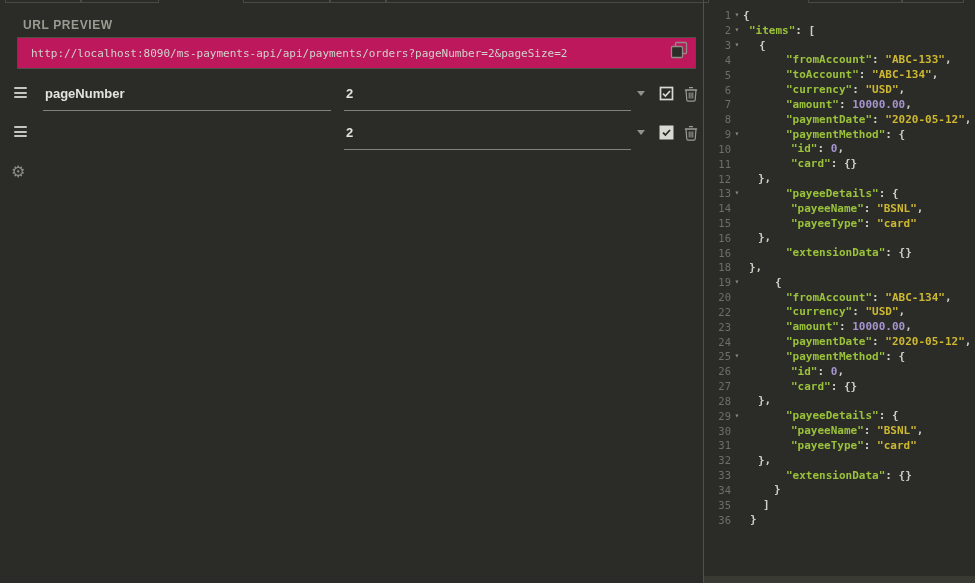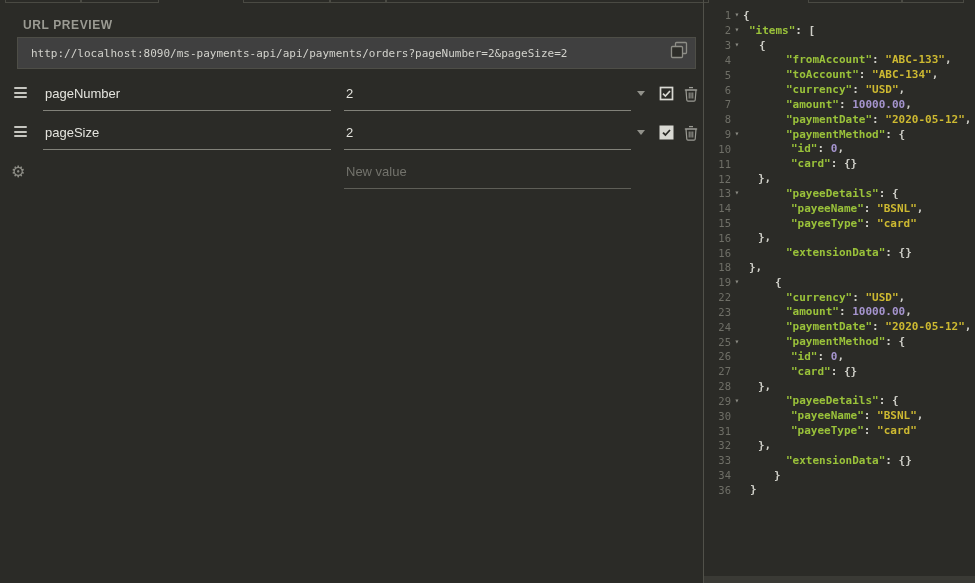--- a/index.html
+++ b/index.html
@@ -8,37 +8,37 @@
     background:#2b2b27;
     font-family:"Liberation Sans",sans-serif;
   }
   
   .tab-ghost{position:absolute;top:0;height:3px;box-sizing:border-box;
     border:1px solid #4a4a43;border-top:none;background:transparent}
   
   .url-label{position:absolute;left:23px;top:18px;font-size:12px;font-weight:700;
     letter-spacing:.6px;color:#9b9b93}
   .url-box{position:absolute;left:17px;top:37px;width:679px;height:32px;
-    box-sizing:border-box;border:1px solid #4e4e47;background:#404040;
+    box-sizing:border-box;border:1px solid #4e4e47;background:#be185d;
     display:flex;align-items:center}
   .url-text{margin-left:13px;font-family:"DejaVu Sans Mono",monospace;
     font-size:11px;color:#d2d2cc;white-space:nowrap}
   .copy-btn{position:absolute;left:669px;top:40px;width:20px;height:20px;
     background:none;border:none;padding:0;cursor:pointer}
   
   .prow{position:absolute;left:0;width:703px;height:33px}
   .row-1{top:78px}.row-2{top:117px}.row-3{top:156px}
   .handle{position:absolute;left:14px;top:9px;width:13px;cursor:grab}
   .handle i{display:block;height:2px;background:#c6c6c0;margin-bottom:2.5px;border-radius:1px}
   .gear{position:absolute;left:11px;top:6px;font-size:16px;color:#8d8d86;
     font-family:"DejaVu Sans",sans-serif;cursor:pointer}
   .fld{position:absolute;top:0;height:33px;box-sizing:border-box;
     background:transparent;border:none;outline:none;
     border-bottom:1px solid #82827a;
-    font-family:"Liberation Sans",sans-serif;font-size:13px;font-weight:400;
+    font-family:"Liberation Sans",sans-serif;font-size:13px;font-weight:700;
     color:#e4e4de;padding:0 0 2px 2px}
   .fld.name{left:43px;width:288px}
   .fld.value{left:344px;width:287px}
   .fld.dim{border-bottom-color:#5e5e57;font-weight:400}
   .fld::placeholder{color:#73736c;font-weight:400}
   .drop-arrow{position:absolute;left:637px;top:13px;width:0;height:0;cursor:pointer;
     border-left:4.5px solid transparent;border-right:4.5px solid transparent;
     border-top:5px solid #92928b}
   .cbx{position:absolute;left:659px;top:8px;width:15px;height:15px;cursor:pointer}
   .trash{position:absolute;left:684px;top:8px;width:14px;height:16px;
@@ -106,42 +106,40 @@
     </svg>
   </button>
 </div>
 
 <div class="prow row-2">
   <span class="handle">
       <i></i>
       <i></i>
       <i></i>
     </span>
-  <input class="fld name" value="pageSize" style="">
   <input class="fld value" value="2" style="">
   <span class="drop-arrow"></span>
   <span class="cbx">
     <svg width="15" height="15" viewBox="0 0 15 15">
       <rect x="1" y="1" width="13" height="13" fill="#d9d9d3" stroke="#d9d9d3"></rect>
       <path d="M4 7.6l2.4 2.4 4.6-5" fill="none" stroke="#2b2b27" stroke-width="1.8"></path>
     </svg>
   </span>
   <button class="trash">
     <svg width="14" height="16" viewBox="0 0 14 16" fill="none" stroke="#9c9c95">
       <path d="M2 4h10l-.8 10a1.2 1.2 0 0 1-1.2 1.1H4a1.2 1.2 0 0 1-1.2-1.1z" stroke-width="1.2"></path>
       <path d="M.8 4h12.4" stroke-width="1.1"></path>
       <path d="M5 1.6h4" stroke-width="1.3"></path>
       <path d="M5.2 6.5v6M7 6.5v6M8.8 6.5v6" stroke-width="1"></path>
     </svg>
   </button>
 </div>
 
 <div class="prow row-3">
   <span class="gear">⚙</span>
-  <input class="fld value dim" placeholder="New value" style="">
 </div>
 
 <div class="divider"></div>
 
 <div class="response">
   <div class="json-lines">
       <div class="jline"><span class="ln">1</span><span class="fold">▾</span><span class="code" style="padding-left: 0px;"><span class="tk-p">{</span></span></div>
       <div class="jline"><span class="ln">2</span><span class="fold">▾</span><span class="code" style="padding-left: 6px;"><span class="tk-k">"items"</span><span class="tk-p">: [</span></span></div>
       <div class="jline"><span class="ln">3</span><span class="fold">▾</span><span class="code" style="padding-left: 16px;"><span class="tk-p">{</span></span></div>
       <div class="jline"><span class="ln">4</span><span class="fold"></span><span class="code" style="padding-left: 43px;"><span class="tk-k">"fromAccount"</span><span class="tk-p">: </span><span class="tk-s">"ABC-133"</span><span class="tk-p">,</span></span></div>
@@ -153,29 +151,31 @@
       <div class="jline"><span class="ln">10</span><span class="fold"></span><span class="code" style="padding-left: 48px;"><span class="tk-k">"id"</span><span class="tk-p">: </span><span class="tk-v">0</span><span class="tk-p">,</span></span></div>
       <div class="jline"><span class="ln">11</span><span class="fold"></span><span class="code" style="padding-left: 48px;"><span class="tk-k">"card"</span><span class="tk-p">: {}</span></span></div>
       <div class="jline"><span class="ln">12</span><span class="fold"></span><span class="code" style="padding-left: 15px;"><span class="tk-p">},</span></span></div>
       <div class="jline"><span class="ln">13</span><span class="fold">▾</span><span class="code" style="padding-left: 43px;"><span class="tk-k">"payeeDetails"</span><span class="tk-p">: {</span></span></div>
       <div class="jline"><span class="ln">14</span><span class="fold"></span><span class="code" style="padding-left: 48px;"><span class="tk-k">"payeeName"</span><span class="tk-p">: </span><span class="tk-s">"BSNL"</span><span class="tk-p">,</span></span></div>
       <div class="jline"><span class="ln">15</span><span class="fold"></span><span class="code" style="padding-left: 48px;"><span class="tk-k">"payeeType"</span><span class="tk-p">: </span><span class="tk-s">"card"</span></span></div>
       <div class="jline"><span class="ln">16</span><span class="fold"></span><span class="code" style="padding-left: 15px;"><span class="tk-p">},</span></span></div>
       <div class="jline"><span class="ln">16</span><span class="fold"></span><span class="code" style="padding-left: 43px;"><span class="tk-k">"extensionData"</span><span class="tk-p">: {}</span></span></div>
       <div class="jline"><span class="ln">18</span><span class="fold"></span><span class="code" style="padding-left: 6px;"><span class="tk-p">},</span></span></div>
       <div class="jline"><span class="ln">19</span><span class="fold">▾</span><span class="code" style="padding-left: 32px;"><span class="tk-p">{</span></span></div>
+      <div class="jline"><span class="ln">20</span><span class="fold"></span><span class="code" style="padding-left: 43px;"><span class="tk-k">"fromAccount"</span><span class="tk-p">: </span><span class="tk-s">"ABC-134"</span><span class="tk-p">,</span></span></div>
       <div class="jline"><span class="ln">22</span><span class="fold"></span><span class="code" style="padding-left: 43px;"><span class="tk-k">"currency"</span><span class="tk-p">: </span><span class="tk-s">"USD"</span><span class="tk-p">,</span></span></div>
       <div class="jline"><span class="ln">23</span><span class="fold"></span><span class="code" style="padding-left: 43px;"><span class="tk-k">"amount"</span><span class="tk-p">: </span><span class="tk-v">10000.00</span><span class="tk-p">,</span></span></div>
       <div class="jline"><span class="ln">24</span><span class="fold"></span><span class="code" style="padding-left: 43px;"><span class="tk-k">"paymentDate"</span><span class="tk-p">: </span><span class="tk-s">"2020-05-12"</span><span class="tk-p">,</span></span></div>
       <div class="jline"><span class="ln">25</span><span class="fold">▾</span><span class="code" style="padding-left: 43px;"><span class="tk-k">"paymentMethod"</span><span class="tk-p">: {</span></span></div>
       <div class="jline"><span class="ln">26</span><span class="fold"></span><span class="code" style="padding-left: 48px;"><span class="tk-k">"id"</span><span class="tk-p">: </span><span class="tk-v">0</span><span class="tk-p">,</span></span></div>
       <div class="jline"><span class="ln">27</span><span class="fold"></span><span class="code" style="padding-left: 48px;"><span class="tk-k">"card"</span><span class="tk-p">: {}</span></span></div>
       <div class="jline"><span class="ln">28</span><span class="fold"></span><span class="code" style="padding-left: 15px;"><span class="tk-p">},</span></span></div>
       <div class="jline"><span class="ln">29</span><span class="fold">▾</span><span class="code" style="padding-left: 43px;"><span class="tk-k">"payeeDetails"</span><span class="tk-p">: {</span></span></div>
       <div class="jline"><span class="ln">30</span><span class="fold"></span><span class="code" style="padding-left: 48px;"><span class="tk-k">"payeeName"</span><span class="tk-p">: </span><span class="tk-s">"BSNL"</span><span class="tk-p">,</span></span></div>
       <div class="jline"><span class="ln">31</span><span class="fold"></span><span class="code" style="padding-left: 48px;"><span class="tk-k">"payeeType"</span><span class="tk-p">: </span><span class="tk-s">"card"</span></span></div>
       <div class="jline"><span class="ln">32</span><span class="fold"></span><span class="code" style="padding-left: 15px;"><span class="tk-p">},</span></span></div>
       <div class="jline"><span class="ln">33</span><span class="fold"></span><span class="code" style="padding-left: 43px;"><span class="tk-k">"extensionData"</span><span class="tk-p">: {}</span></span></div>
       <div class="jline"><span class="ln">34</span><span class="fold"></span><span class="code" style="padding-left: 31px;"><span class="tk-p">}</span></span></div>
+      <div class="jline"><span class="ln">35</span><span class="fold"></span><span class="code" style="padding-left: 20px;"><span class="tk-p">]</span></span></div>
       <div class="jline"><span class="ln">36</span><span class="fold"></span><span class="code" style="padding-left: 7px;"><span class="tk-p">}</span></span></div>
     </div>
 </div>
 <div class="bottom-strip"></div>
 
 </body></html>

